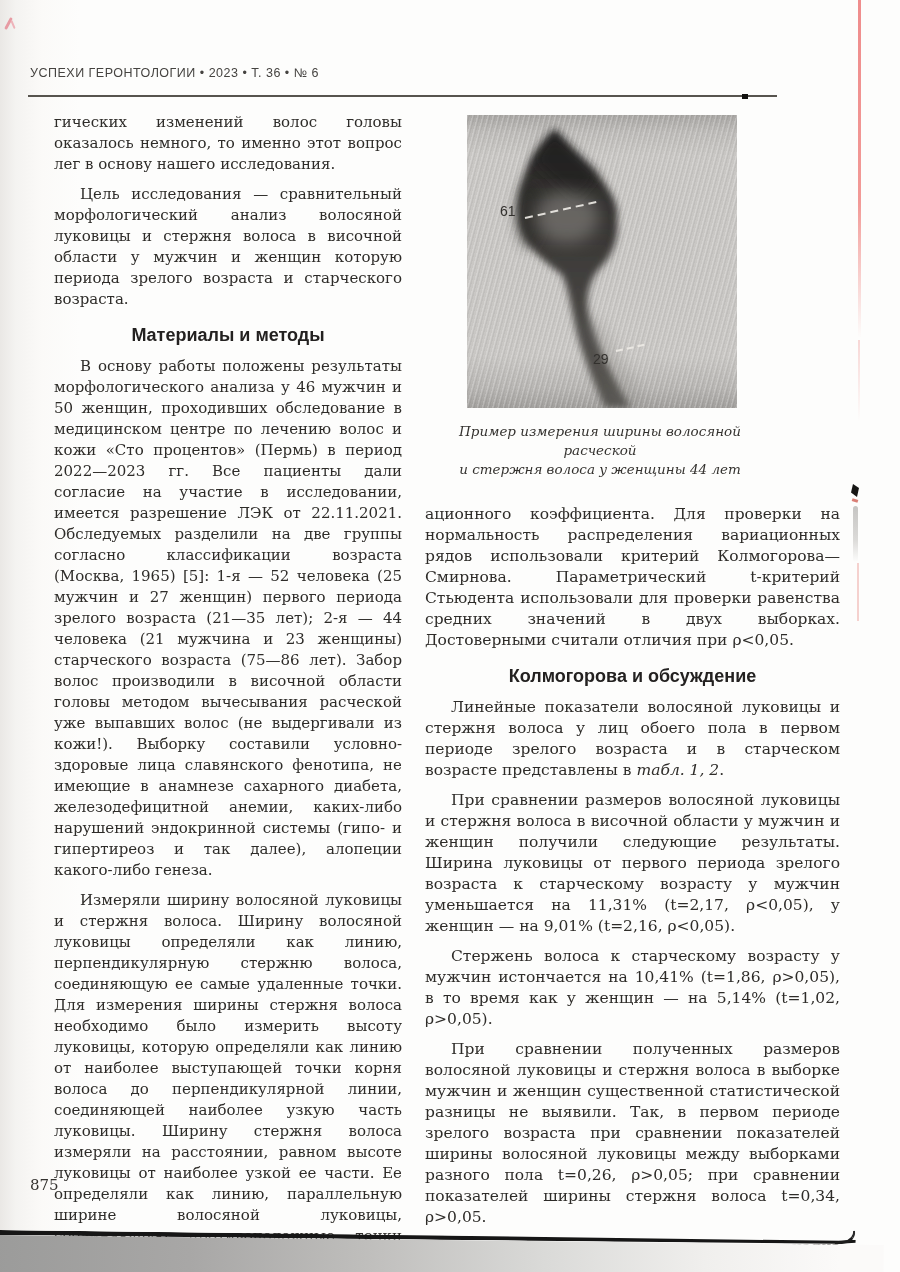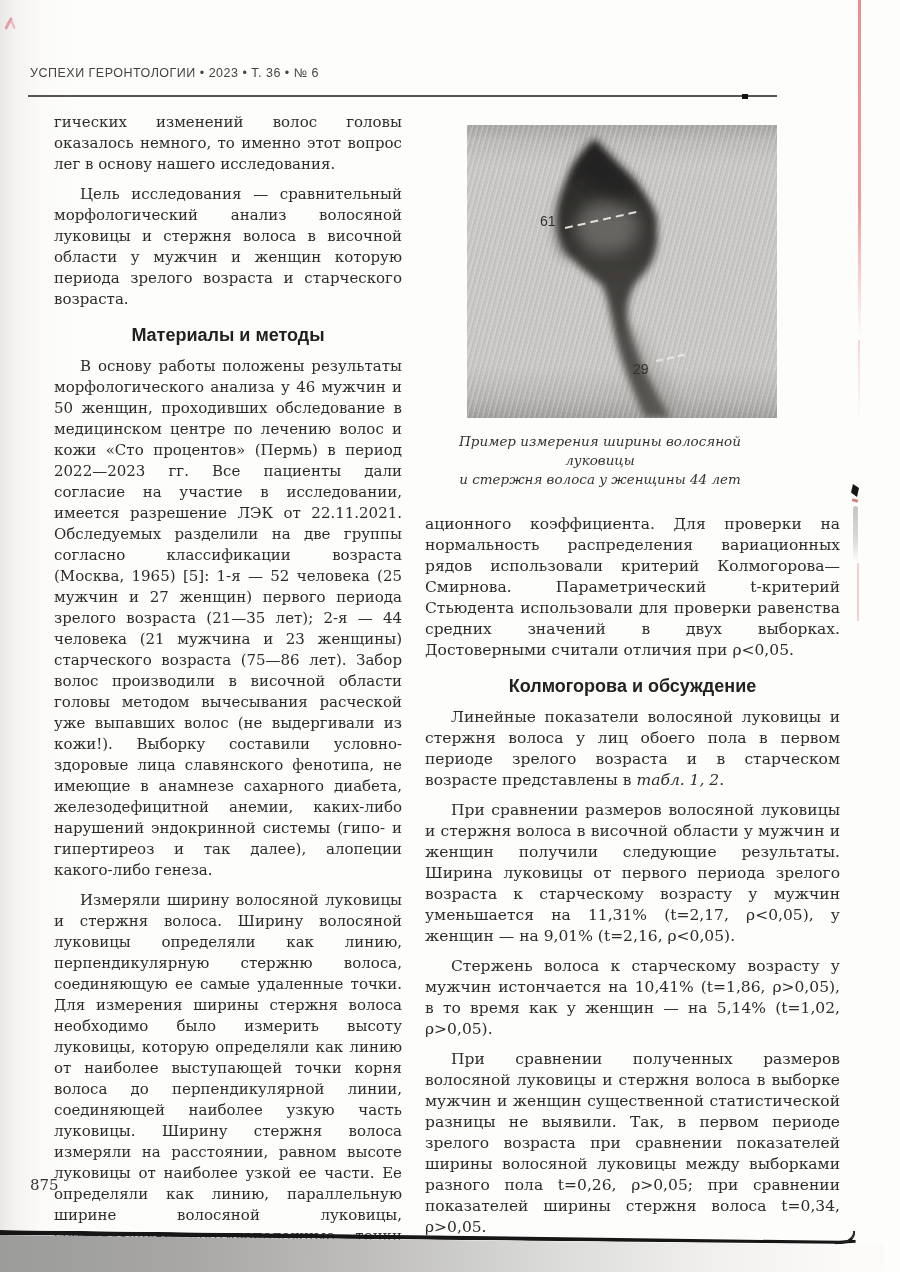--- a/index.html
+++ b/index.html
@@ -38,33 +38,32 @@
   .col-left  { left: 45px;  top: 103px; width: 366px; font-size: 15px; }
   .col-right { left: 416px; top: 105px; width: 433px; font-size: 15.5px; }
   .section-heading {
     font-family: "Liberation Sans", sans-serif; font-weight: bold;
     font-size: 18px; color: #232120;
     text-align: center; margin: 15px 0 10px 0;
   }
   
   .photo {
     position: relative;
-    margin: 20px 0 0 51px;
+    margin: 10px 0 0 51px;
     width: 270px; height: 293px;
     background-color: #c9c7c4;
     background-image:
       repeating-linear-gradient(105deg,
         rgba(255,255,255,0.20) 0px, rgba(255,255,255,0.20) 1px,
         rgba(0,0,0,0.045) 2px, rgba(0,0,0,0.045) 3px,
         rgba(255,255,255,0) 3px, rgba(255,255,255,0) 5px),
       linear-gradient(180deg,
         rgba(84,82,80,0.28) 0%, rgba(110,108,106,0.12) 6%,
         rgba(130,128,126,0.0) 14%, rgba(130,128,126,0.0) 82%,
         rgba(96,94,92,0.16) 93%, rgba(70,68,66,0.30) 100%);
-    padding-left: 40px;
   }
   .photo svg { display: block; width: 266px; height: 293px; }
   .figure-caption {
     margin: 14px 0 0 26px; width: 316px;
     font-style: italic; font-size: 13.5px; line-height: 19px;
     text-align: center; color: #34322f;
   }
   .after-caption { height: 16px; }
   
   .page-number {
@@ -179,21 +178,21 @@
 
         <line x1="58" y1="103" x2="134" y2="86" stroke="#edeae5" stroke-width="2" stroke-dasharray="8 5" opacity="0.92"></line>
         <text x="33" y="101" font-family="Liberation Sans, sans-serif" font-size="14" fill="#33312e">61</text>
 
         <line x1="149" y1="236" x2="181" y2="229" stroke="#edeae5" stroke-width="2" stroke-dasharray="7 4" opacity="0.92"></line>
         <text x="126" y="249" font-family="Liberation Sans, sans-serif" font-size="14" fill="#33312e">29</text>
       </svg>
     </div>
 
     <div class="figure-caption">
-      <div>Пример измерения ширины волосяной луковицы</div>
+      <div>Пример измерения ширины волосяной расческой</div>
       <div>и стержня волоса у женщины 44 лет</div>
     </div>
     <div class="after-caption"></div>
 
     <p class="cont">ационного коэффициента. Для проверки на нормальность распределения вариационных рядов использовали критерий Колмогорова—Смирнова. Параметрический t-критерий Стьюдента использовали для проверки равенства средних значений в двух выборках. Достоверными считали отличия при ρ&lt;0,05.</p>
     <div class="section-heading">Колмогорова и обсуждение</div>
     <p><span>Линейные показатели волосяной луковицы и стержня волоса у лиц обоего пола в первом периоде зрелого возраста и в старческом возрасте представлены в </span><i>табл. 1, 2</i><span>.</span></p>
     <p>При сравнении размеров волосяной луковицы и стержня волоса в височной области у мужчин и женщин получили следующие результаты. Ширина луковицы от первого периода зрелого возраста к старческому возрасту у мужчин уменьшается на 11,31% (t=2,17, ρ&lt;0,05), у женщин — на 9,01% (t=2,16, ρ&lt;0,05).</p>
     <p>Стержень волоса к старческому возрасту у мужчин истончается на 10,41% (t=1,86, ρ&gt;0,05), в то время как у женщин — на 5,14% (t=1,02, ρ&gt;0,05).</p>
     <p>При сравнении полученных размеров волосяной луковицы и стержня волоса в выборке мужчин и женщин существенной статистической разницы не выявили. Так, в первом периоде зрелого возраста при сравнении показателей ширины волосяной луковицы между выборками разного пола t=0,26, ρ&gt;0,05; при сравнении показателей ширины стержня волоса t=0,34, ρ&gt;0,05.</p>

